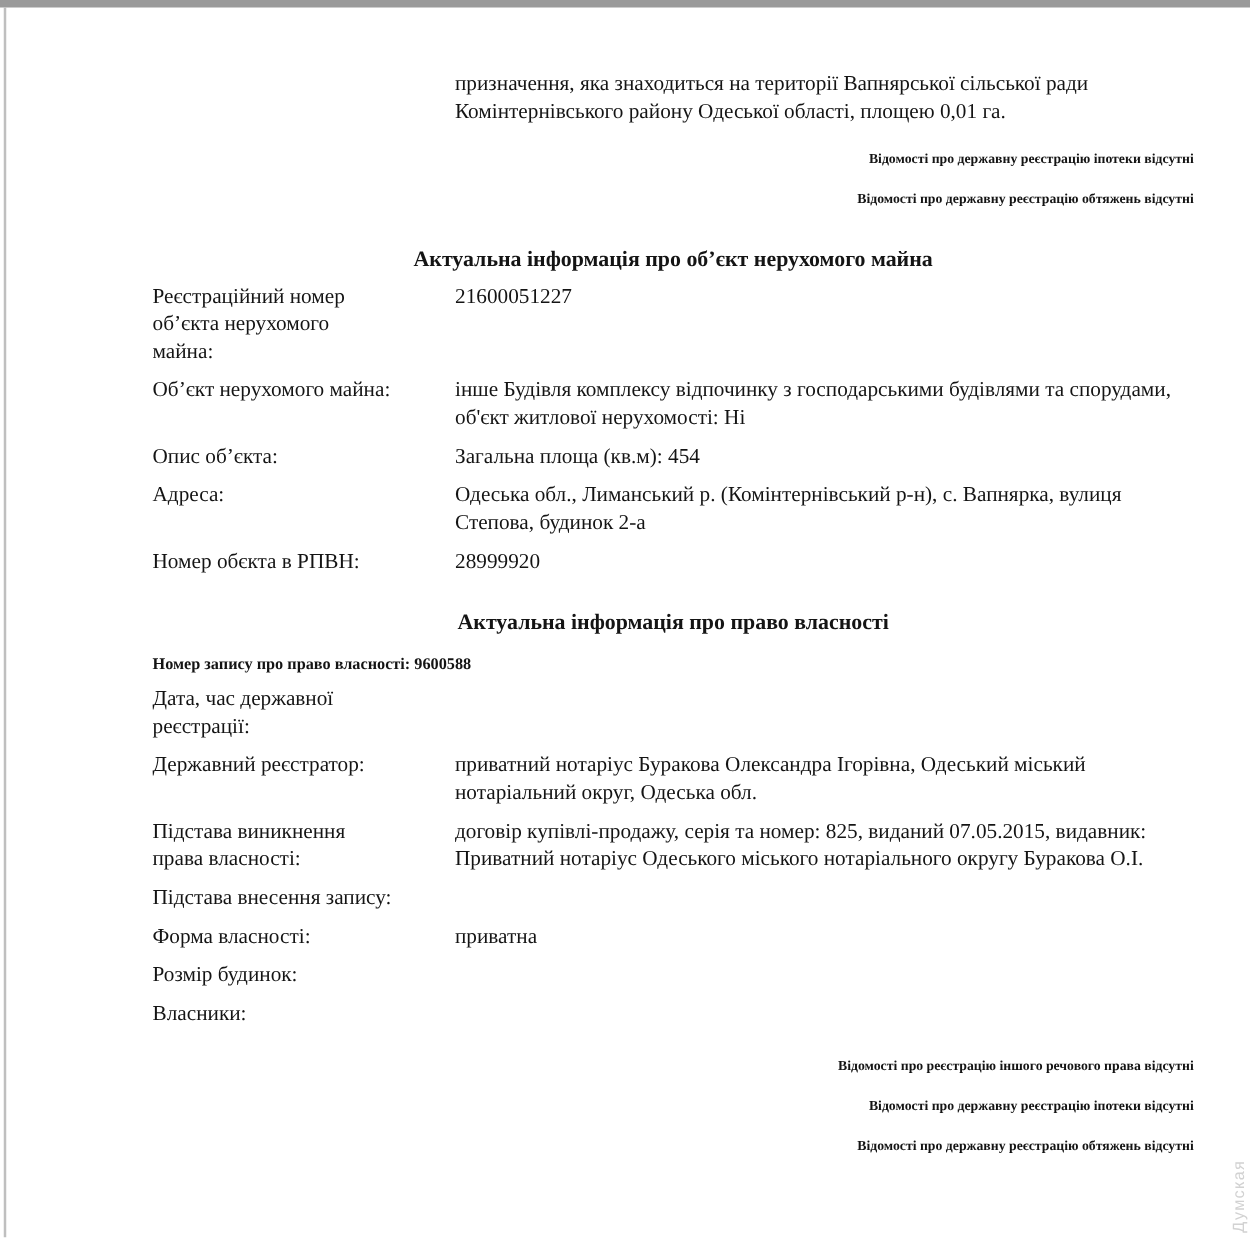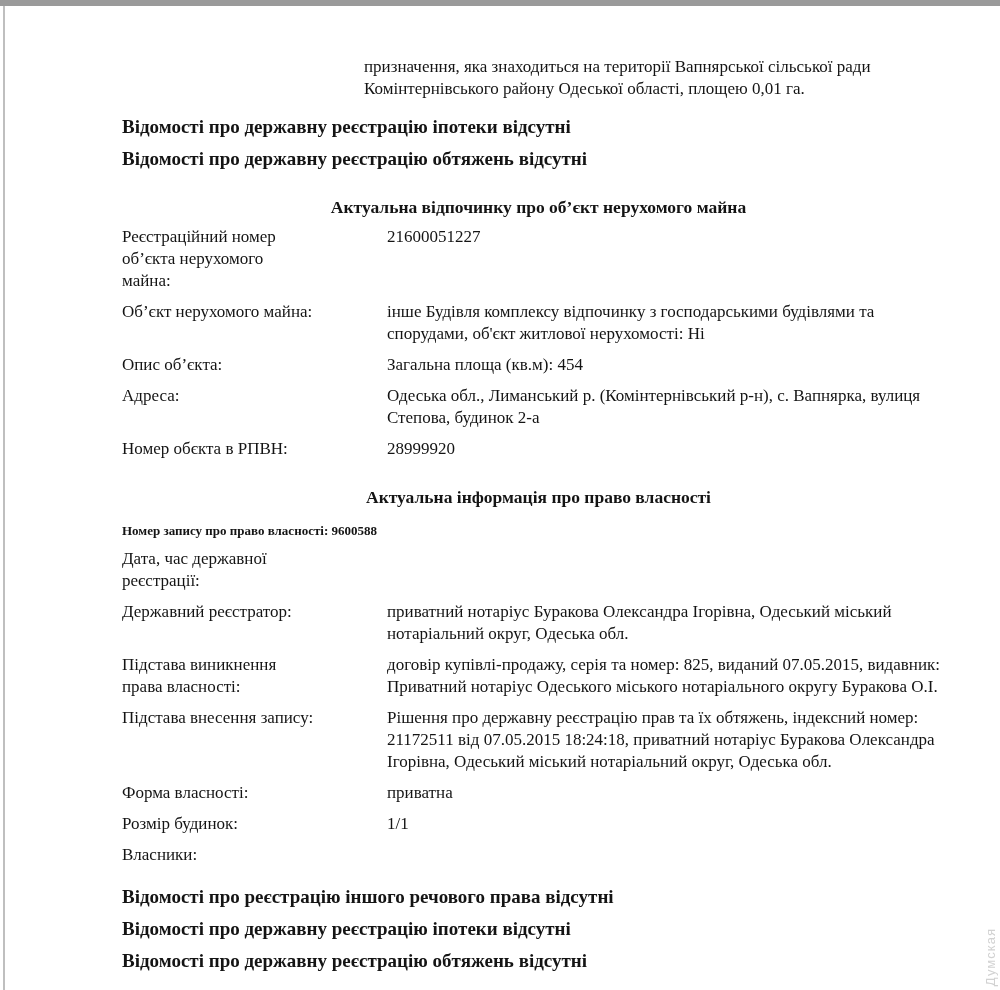--- a/index.html
+++ b/index.html
@@ -25,37 +25,37 @@
     position:absolute; left:122px; top:56px;
     width:833px;
     font-size:17px; line-height:22px;
   }
   .continuation {
     margin-left:242px;
     width:578px;
     margin-bottom:16px;
   }
   .statement {
-    text-align:left;
+    text-align:right;
     font-weight:bold;
-    font-size:19px;
+    font-size:11px;
     margin-bottom:10px;
   }
   .section-title {
     text-align:center;
     font-weight:bold;
     font-size:17.5px;
     margin:26px 0 8px 0;
   }
   .record-line {
     font-weight:bold;
     font-size:13px;
     margin:12px 0 6px 0;
   }
-  .row { display:flex; margin-bottom:9px;gap:23px; }
+  .row { display:flex; margin-bottom:9px; }
   .label {
     flex:0 0 242px; width:242px;
     padding-right:48px;
     box-sizing:border-box;
   }
   .value { width:591px; }
   .statements-bottom { margin-top:20px; }
   .watermark {
     position:absolute; right:2px; bottom:4px;
     writing-mode:vertical-rl;
@@ -72,21 +72,21 @@
 <div class="top-bar"></div>
 <div class="left-line"></div>
 
 <div class="content">
 
   <div class="continuation">призначення, яка знаходиться на території Вапнярської сільської ради Комінтернівського району Одеської області, площею 0,01 га.</div>
 
   <div class="statement">Відомості про державну реєстрацію іпотеки відсутні</div>
   <div class="statement">Відомості про державну реєстрацію обтяжень відсутні</div>
 
-  <div class="section-title">Актуальна відпочинку про об’єкт нерухомого майна</div>
+  <div class="section-title">Актуальна інформація про об’єкт нерухомого майна</div>
 
   <div class="row">
     <div class="label">Реєстраційний номер об’єкта нерухомого майна:</div>
     <div class="value">21600051227</div>
   </div>
   <div class="row">
     <div class="label">Об’єкт нерухомого майна:</div>
     <div class="value">інше Будівля комплексу відпочинку з господарськими будівлями та спорудами, об'єкт житлової нерухомості: Ні</div>
   </div>
   <div class="row">
@@ -112,29 +112,27 @@
   <div class="row">
     <div class="label">Державний реєстратор:</div>
     <div class="value">приватний нотаріус Буракова Олександра Ігорівна, Одеський міський нотаріальний округ, Одеська обл.</div>
   </div>
   <div class="row">
     <div class="label">Підстава виникнення права власності:</div>
     <div class="value">договір купівлі-продажу, серія та номер: 825, виданий 07.05.2015, видавник: Приватний нотаріус Одеського міського нотаріального округу Буракова О.І.</div>
   </div>
   <div class="row">
     <div class="label">Підстава внесення запису:</div>
-    <div class="value">Рішення про державну реєстрацію прав та їх обтяжень, індексний номер: 21172511 від 07.05.2015 18:24:18, приватний нотаріус Буракова Олександра Ігорівна, Одеський міський нотаріальний округ, Одеська обл.</div>
   </div>
   <div class="row">
     <div class="label">Форма власності:</div>
     <div class="value">приватна</div>
   </div>
   <div class="row">
     <div class="label">Розмір будинок:</div>
-    <div class="value">1/1</div>
   </div>
   <div class="row">
     <div class="label">Власники:</div>
   </div>
 
   <div class="statements-bottom">
     <div class="statement">Відомості про реєстрацію іншого речового права відсутні</div>
     <div class="statement">Відомості про державну реєстрацію іпотеки відсутні</div>
     <div class="statement">Відомості про державну реєстрацію обтяжень відсутні</div>
   </div>

